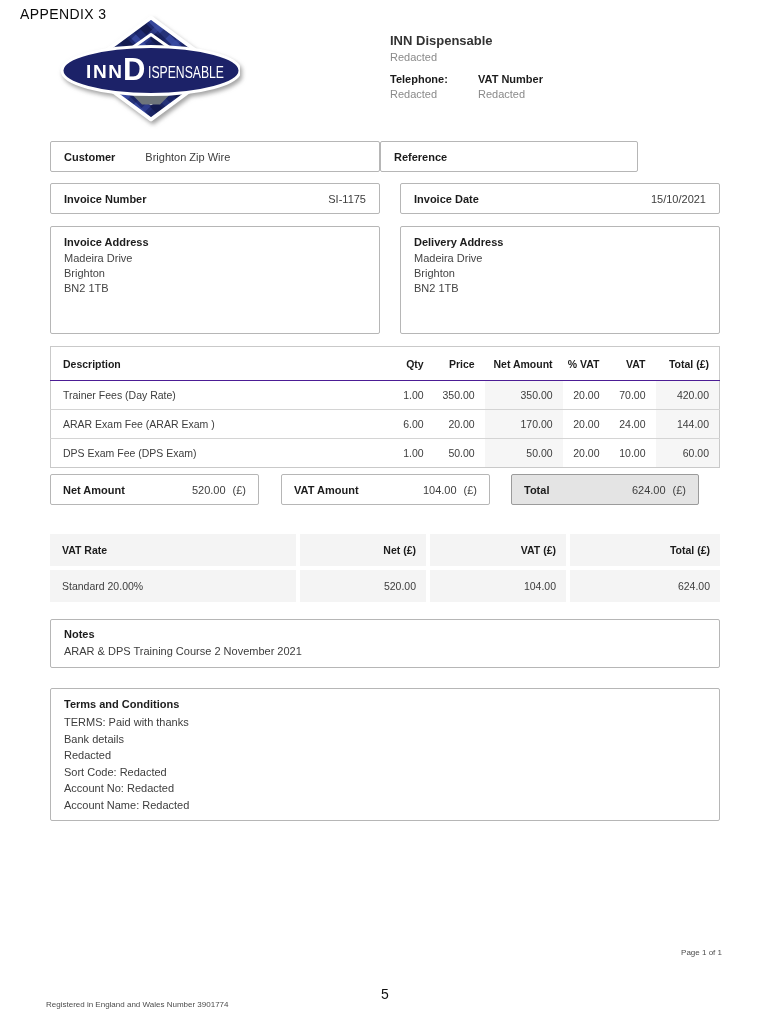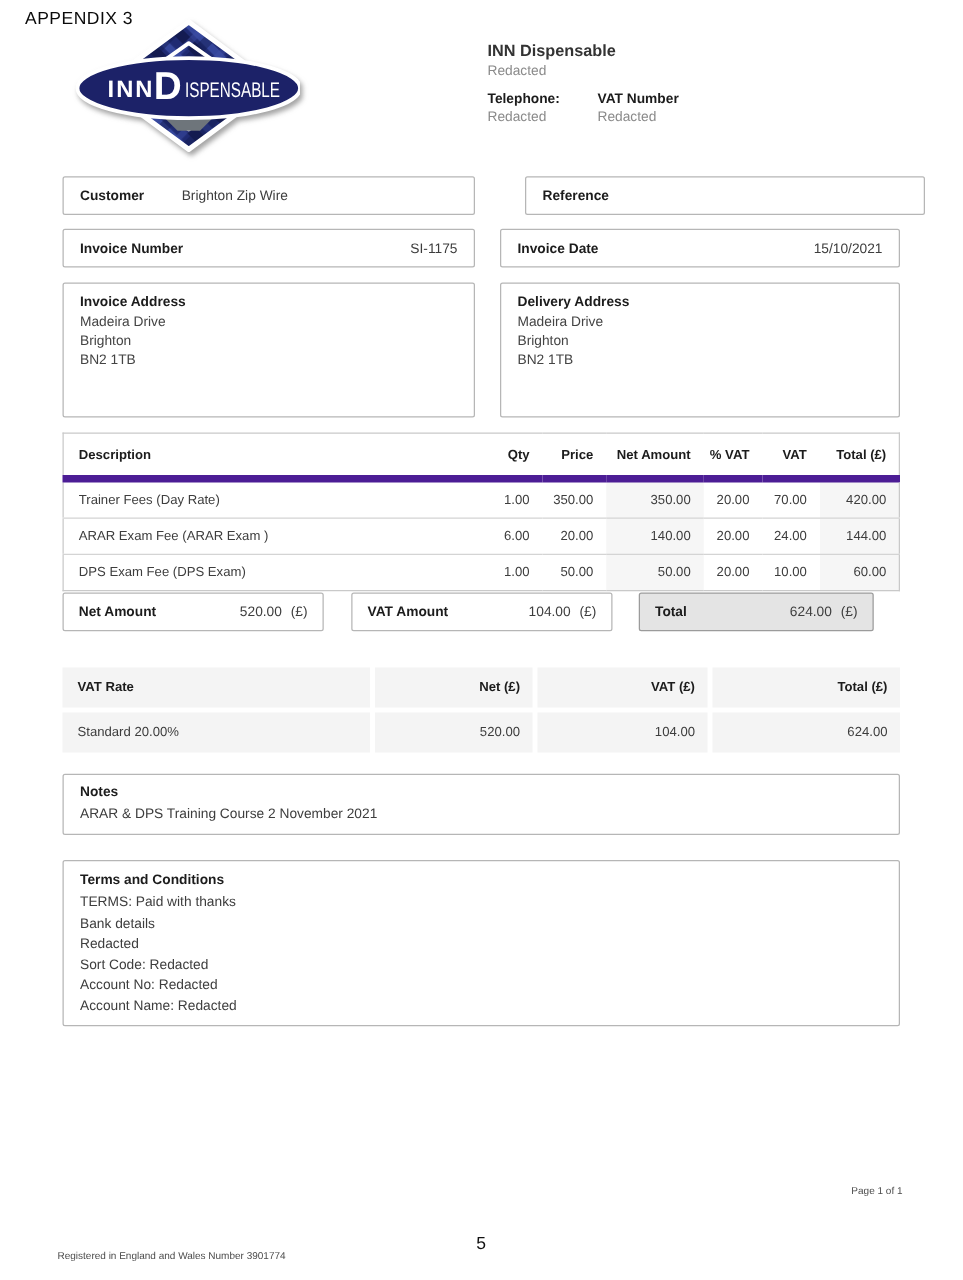--- a/index.html
+++ b/index.html
@@ -22,21 +22,21 @@
   .fieldrow{display:flex;align-items:center;padding:0 13px;}
   .val{font-size:11px;color:#3d3d3d;}
   .spacer{flex:1;}
 
   .addr-box{padding:9px 13px;}
   .addr-lines{font-size:11px;color:#444;line-height:15px;margin-top:3px;}
 
   table.items{position:absolute;left:50px;top:346px;width:670px;border-collapse:collapse;
               border:1px solid #c9c9c9;}
   table.items th{font-size:10.5px;font-weight:bold;color:#1c1c1c;height:31px;
-                 border-bottom:6px solid #4c1d95;}
+                 border-bottom:1px solid #4c1d95;}
   table.items td{font-size:10.5px;color:#3d3d3d;height:26px;border-bottom:1px solid #d4d4d4;margin-top:24px;}
   table.items tr:last-child td{border-bottom:none;}
   .c-desc{text-align:left;padding-left:12px;}
   .c-num{text-align:right;padding-right:10px;}
   .shade{background:#f6f6f6;}
 
   .totbox{height:31px;display:flex;align-items:center;padding:0 12px;}
   .totbox .money{font-size:11px;color:#3d3d3d;}
   .totbox .cur{margin-left:7px;}
   .totbox.gray{background:#e4e4e4;border-color:#9b9b9b;}
@@ -99,21 +99,21 @@
         <div class="lbl">VAT Number</div>
         <div class="redacted">Redacted</div>
       </div>
     </div>
   </div>
 
   <div class="box fieldrow" style="left:50px;top:141px;width:330px;height:31px;">
     <span class="lbl">Customer</span>
     <span class="val" style="margin-left:30px;">Brighton Zip Wire</span>
   </div>
-  <div class="box fieldrow" style="left:420px;top:141px;width:320px;height:31px;align-items:center;">
+  <div class="box fieldrow" style="left:380px;top:141px;width:258px;height:31px;align-items:center;">
     <span class="lbl">Reference</span>
   </div>
 
   <div class="box fieldrow" style="left:50px;top:183px;width:330px;height:31px;">
     <span class="lbl">Invoice Number</span>
     <span class="spacer"></span>
     <span class="val">SI-1175</span>
   </div>
   <div class="box fieldrow" style="left:400px;top:183px;width:320px;height:31px;">
     <span class="lbl">Invoice Date</span>
@@ -164,21 +164,21 @@
       <td class="c-num">350.00</td>
       <td class="c-num shade">350.00</td>
       <td class="c-num">20.00</td>
       <td class="c-num">70.00</td>
       <td class="c-num shade">420.00</td>
     </tr>
     <tr>
       <td class="c-desc">ARAR Exam Fee (ARAR Exam )</td>
       <td class="c-num">6.00</td>
       <td class="c-num">20.00</td>
-      <td class="c-num shade">140.00</td>
+      <td class="c-num shade">170.00</td>
       <td class="c-num">20.00</td>
       <td class="c-num">24.00</td>
       <td class="c-num shade">144.00</td>
     </tr>
     <tr>
       <td class="c-desc">DPS Exam Fee (DPS Exam)</td>
       <td class="c-num">1.00</td>
       <td class="c-num">50.00</td>
       <td class="c-num shade">50.00</td>
       <td class="c-num">20.00</td>

